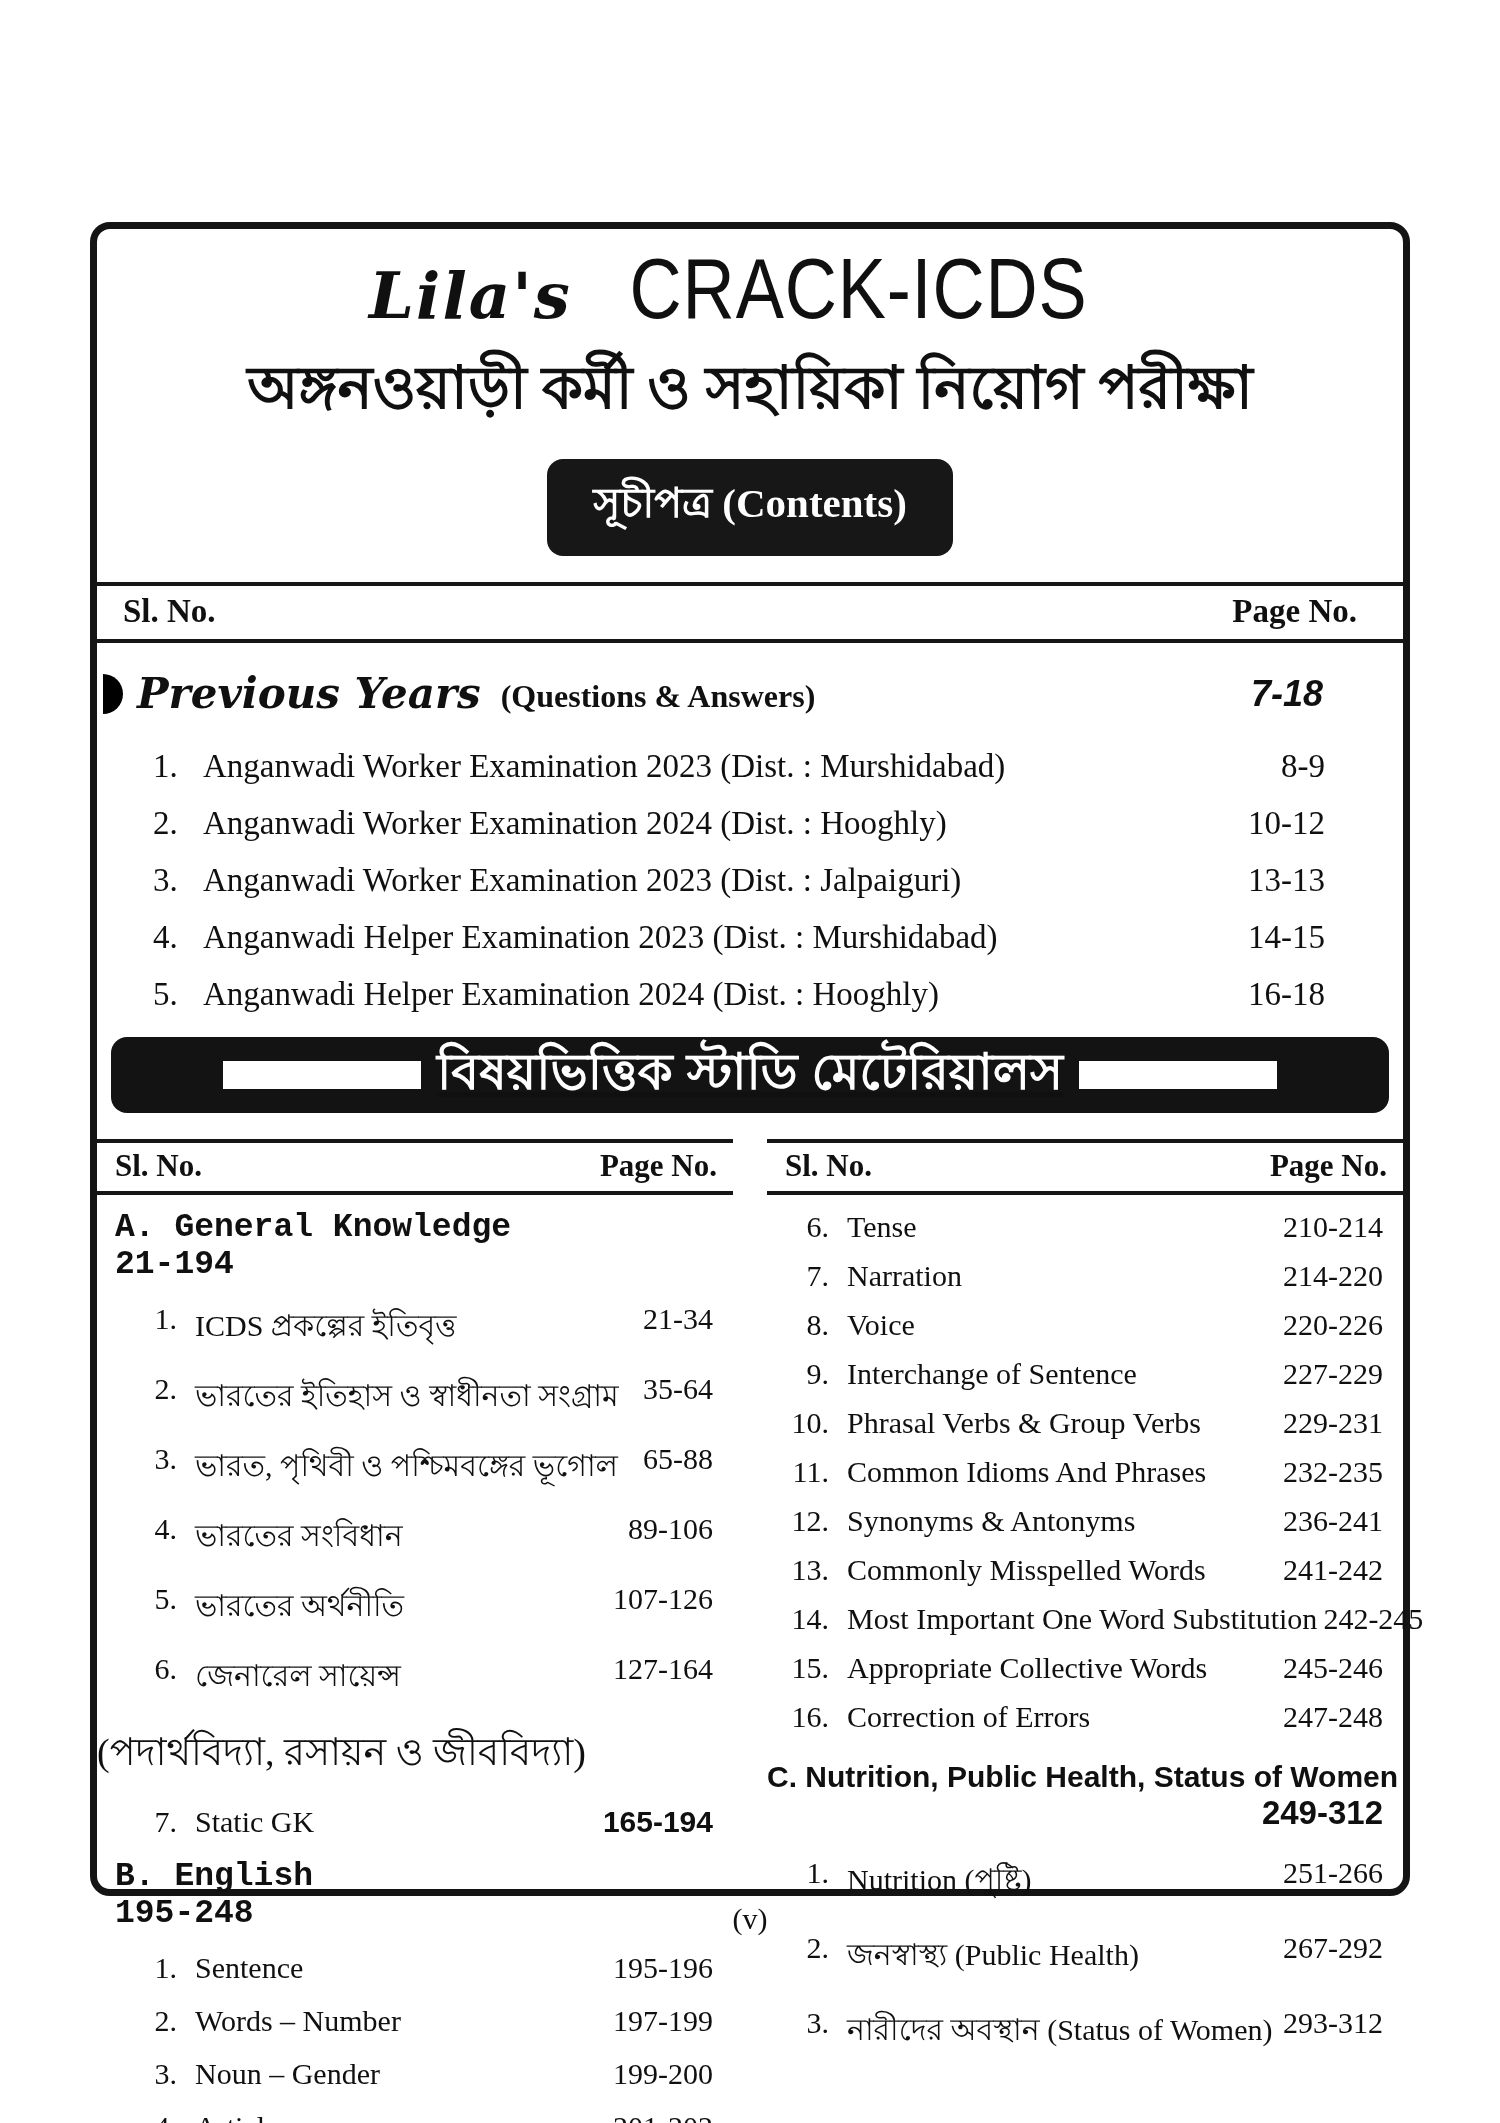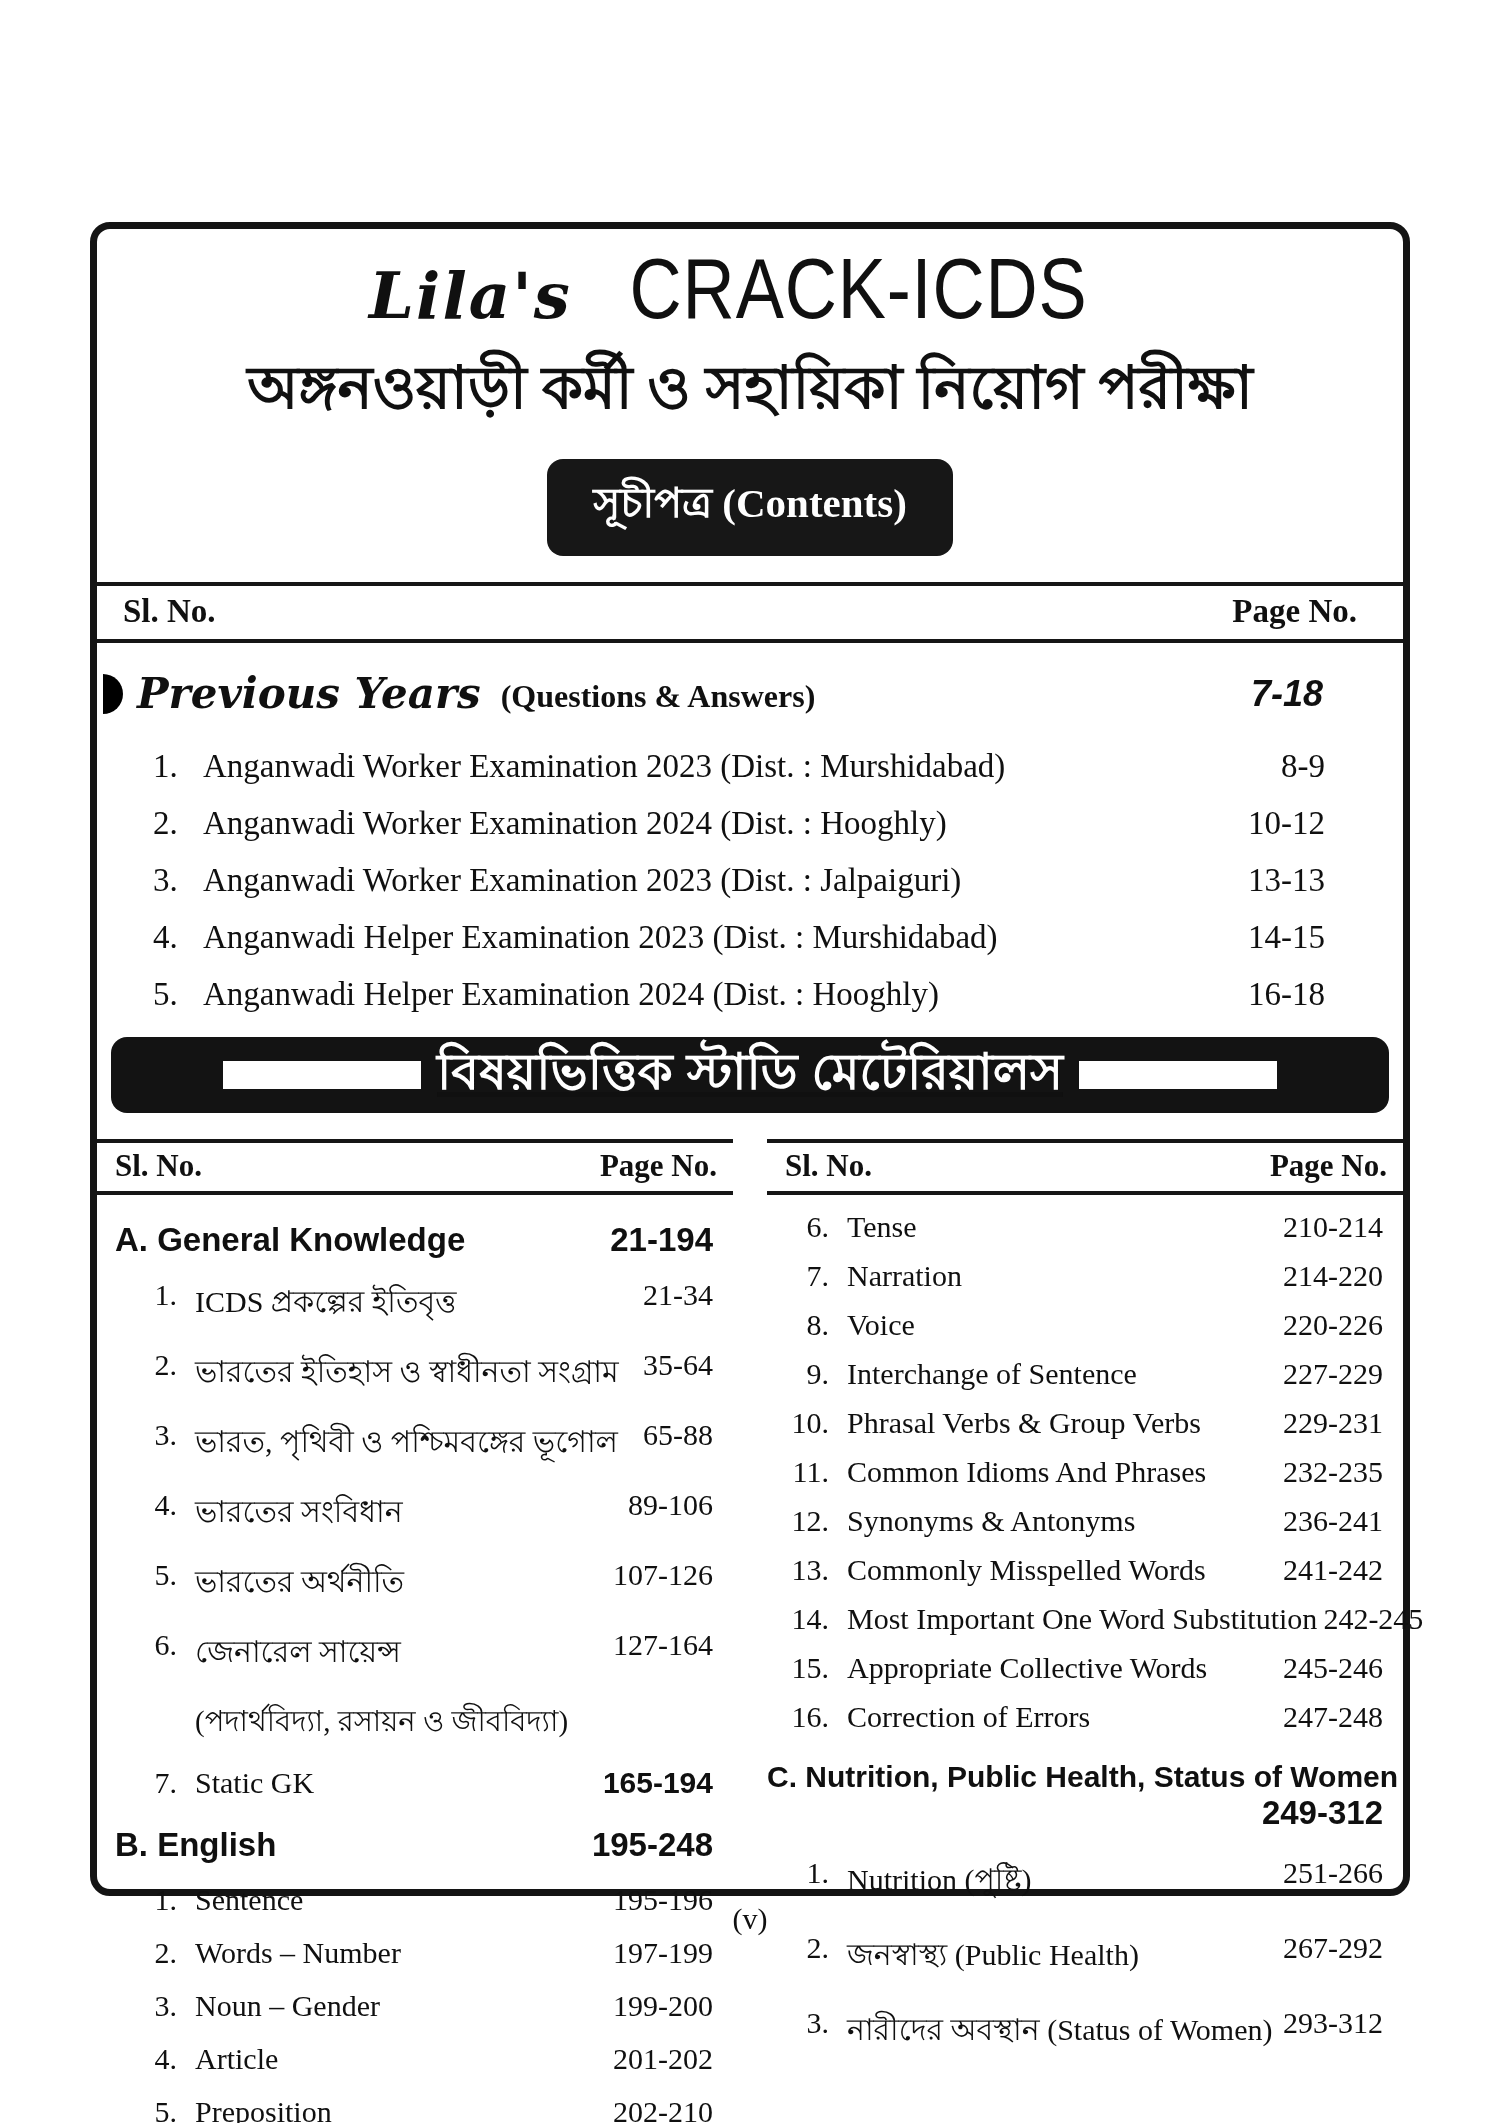--- a/index.html
+++ b/index.html
@@ -107,34 +107,35 @@
   .col { flex:1; min-width:0; }
   .col-head {
     border-top:4px solid #161616;
     border-bottom:4px solid #161616;
     display:flex; justify-content:space-between;
     padding:5px 16px 7px 18px;
     font-weight:bold; font-size:31px;
   }
   .sec-head {
     display:flex; justify-content:space-between;
-    font-family:Liberation Sans, sans-serif;
+    font-family:Liberation Mono, monospace;
     font-weight:bold; font-size:33px;
     padding:0 20px 0 18px;
-    margin:26px 0 6px;
+    margin:14px 0 6px;
     white-space:nowrap;
+    flex-direction:column;
   }
   .col-item { display:flex; font-size:30px; margin:19px 0; padding-right:20px; }
   .col-item .num { width:80px; flex:none; text-align:right; }
   .col-item .label { margin-left:18px; white-space:nowrap; }
   .col-item .pages { margin-left:auto; padding-left:6px; white-space:nowrap; }
   .col-item .pages.bold { font-family:"Liberation Sans", sans-serif; font-weight:bold; }
   .col-right .col-item { margin:15px 0; }
   .col-right .col-item .num { width:62px; }
-  .sub-line { font-size:29px; padding-left:98px; margin:16px 0; white-space:nowrap; }
+  .sub-line { font-size:38px; margin:16px 0; white-space:nowrap; }
   .c-head { margin-top:26px; }
   .c-head .line1 {
     font-family:"Liberation Sans", sans-serif;
     font-weight:bold; font-size:30px; white-space:nowrap;
   }
   .c-head .line2 {
     text-align:right; padding-right:20px;
     font-family:"Liberation Sans", sans-serif;
     font-weight:bold; font-size:33px;
   }

